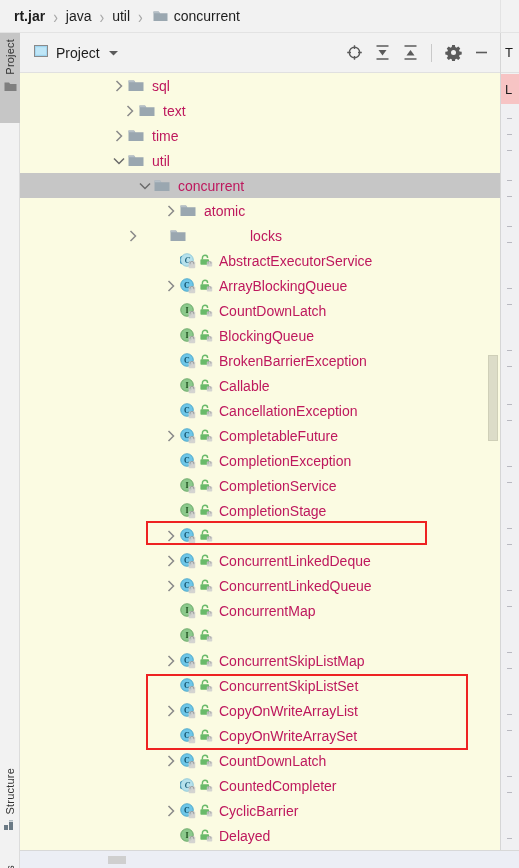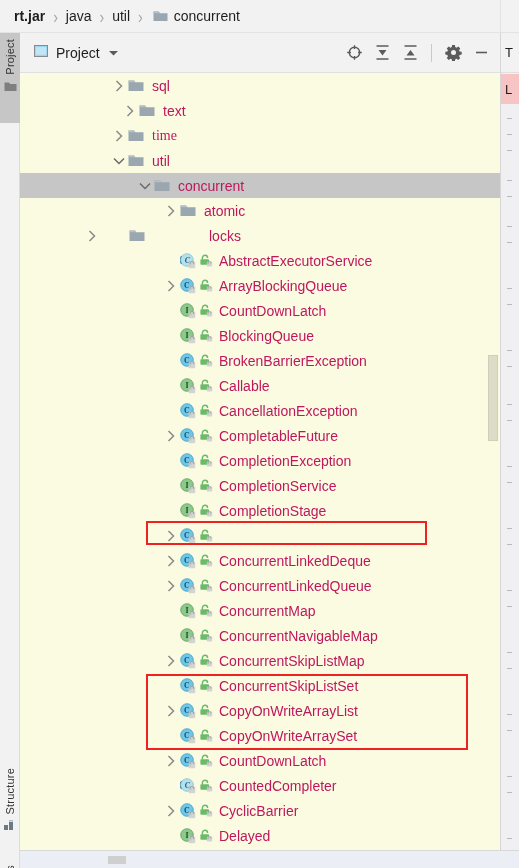--- a/index.html
+++ b/index.html
@@ -254,21 +254,21 @@
       </span>
       <span class="icon">
         <svg width="16" height="13" viewBox="0 0 16 13">
           <path d="M0.5 1.5 L6 1.5 L7.4 3.3 L15.5 3.3 L15.5 12 L0.5 12 Z" fill="#9aa7b0"></path>
           <path d="M0.5 1.5 L6 1.5 L7.4 3.3 L0.5 3.3 Z" fill="#b6c0c7"></path>
         </svg>
       </span>
       <span style="width: 5px;"></span>
       <span class="label">text</span>
     </div>
-    <div class="row" style="padding-left: 92px; font-family: Liberation Serif, serif;">
+    <div class="row" style="padding-left: 92px;">
       <span class="arrow">
         <svg width="8" height="12" viewBox="0 0 8 12">
           <path d="M1.5 1 L6.5 6 L1.5 11" fill="none" stroke="#8a8a8a" stroke-width="1.5"></path>
         </svg>
       </span>
       <span class="icon">
         <svg width="16" height="13" viewBox="0 0 16 13">
           <path d="M0.5 1.5 L6 1.5 L7.4 3.3 L15.5 3.3 L15.5 12 L0.5 12 Z" fill="#9aa7b0"></path>
           <path d="M0.5 1.5 L6 1.5 L7.4 3.3 L0.5 3.3 Z" fill="#b6c0c7"></path>
         </svg>
@@ -314,21 +314,21 @@
       </span>
       <span class="icon">
         <svg width="16" height="13" viewBox="0 0 16 13">
           <path d="M0.5 1.5 L6 1.5 L7.4 3.3 L15.5 3.3 L15.5 12 L0.5 12 Z" fill="#9aa7b0"></path>
           <path d="M0.5 1.5 L6 1.5 L7.4 3.3 L0.5 3.3 Z" fill="#b6c0c7"></path>
         </svg>
       </span>
       <span style="width: 5px;"></span>
       <span class="label">atomic</span>
     </div>
-    <div class="row" style="padding-left: 65px; gap: 28px;">
+    <div class="row" style="padding-left: 106px; gap: 28px;">
       <span class="arrow">
         <svg width="8" height="12" viewBox="0 0 8 12">
           <path d="M1.5 1 L6.5 6 L1.5 11" fill="none" stroke="#8a8a8a" stroke-width="1.5"></path>
         </svg>
       </span>
       <span class="icon">
         <svg width="16" height="13" viewBox="0 0 16 13">
           <path d="M0.5 1.5 L6 1.5 L7.4 3.3 L15.5 3.3 L15.5 12 L0.5 12 Z" fill="#9aa7b0"></path>
           <path d="M0.5 1.5 L6 1.5 L7.4 3.3 L0.5 3.3 Z" fill="#b6c0c7"></path>
         </svg>
@@ -667,21 +667,20 @@
         </svg>
       </span>
       <span class="lock">
         <svg width="14" height="13" viewBox="0 0 14 13">
           <path d="M3.4 5.4 v-1.5 a2.6 2.6 0 0 1 5.2 0" fill="none" stroke="#6aba6a" stroke-width="1.4"></path>
           <rect x="1.4" y="5.2" width="8.6" height="5.6" rx="0.8" fill="#6aba6a"></rect>
           <rect x="7.8" y="7.6" width="5.4" height="5" rx="0.8" fill="#cfcfcf" opacity="0.9"></rect>
           <path d="M9.1 9.6 v-0.8 a1.4 1.4 0 0 1 2.8 0 v0.8" fill="none" stroke="#9a9a9a" stroke-width="0.8"></path>
         </svg>
       </span>
-      <span class="label">ConcurrentNavigableMap</span>
     </div>
     <div class="row" style="padding-left: 144px;">
       <span class="arrow">
         <svg width="8" height="12" viewBox="0 0 8 12">
           <path d="M1.5 1 L6.5 6 L1.5 11" fill="none" stroke="#8a8a8a" stroke-width="1.5"></path>
         </svg>
       </span>
       <span class="icon">
         <svg width="16" height="16" viewBox="0 0 16 16">
           <circle cx="7" cy="7" r="6.3" fill="#6ec6e8" stroke="#3f9fc4" stroke-width="0.8"></circle>

